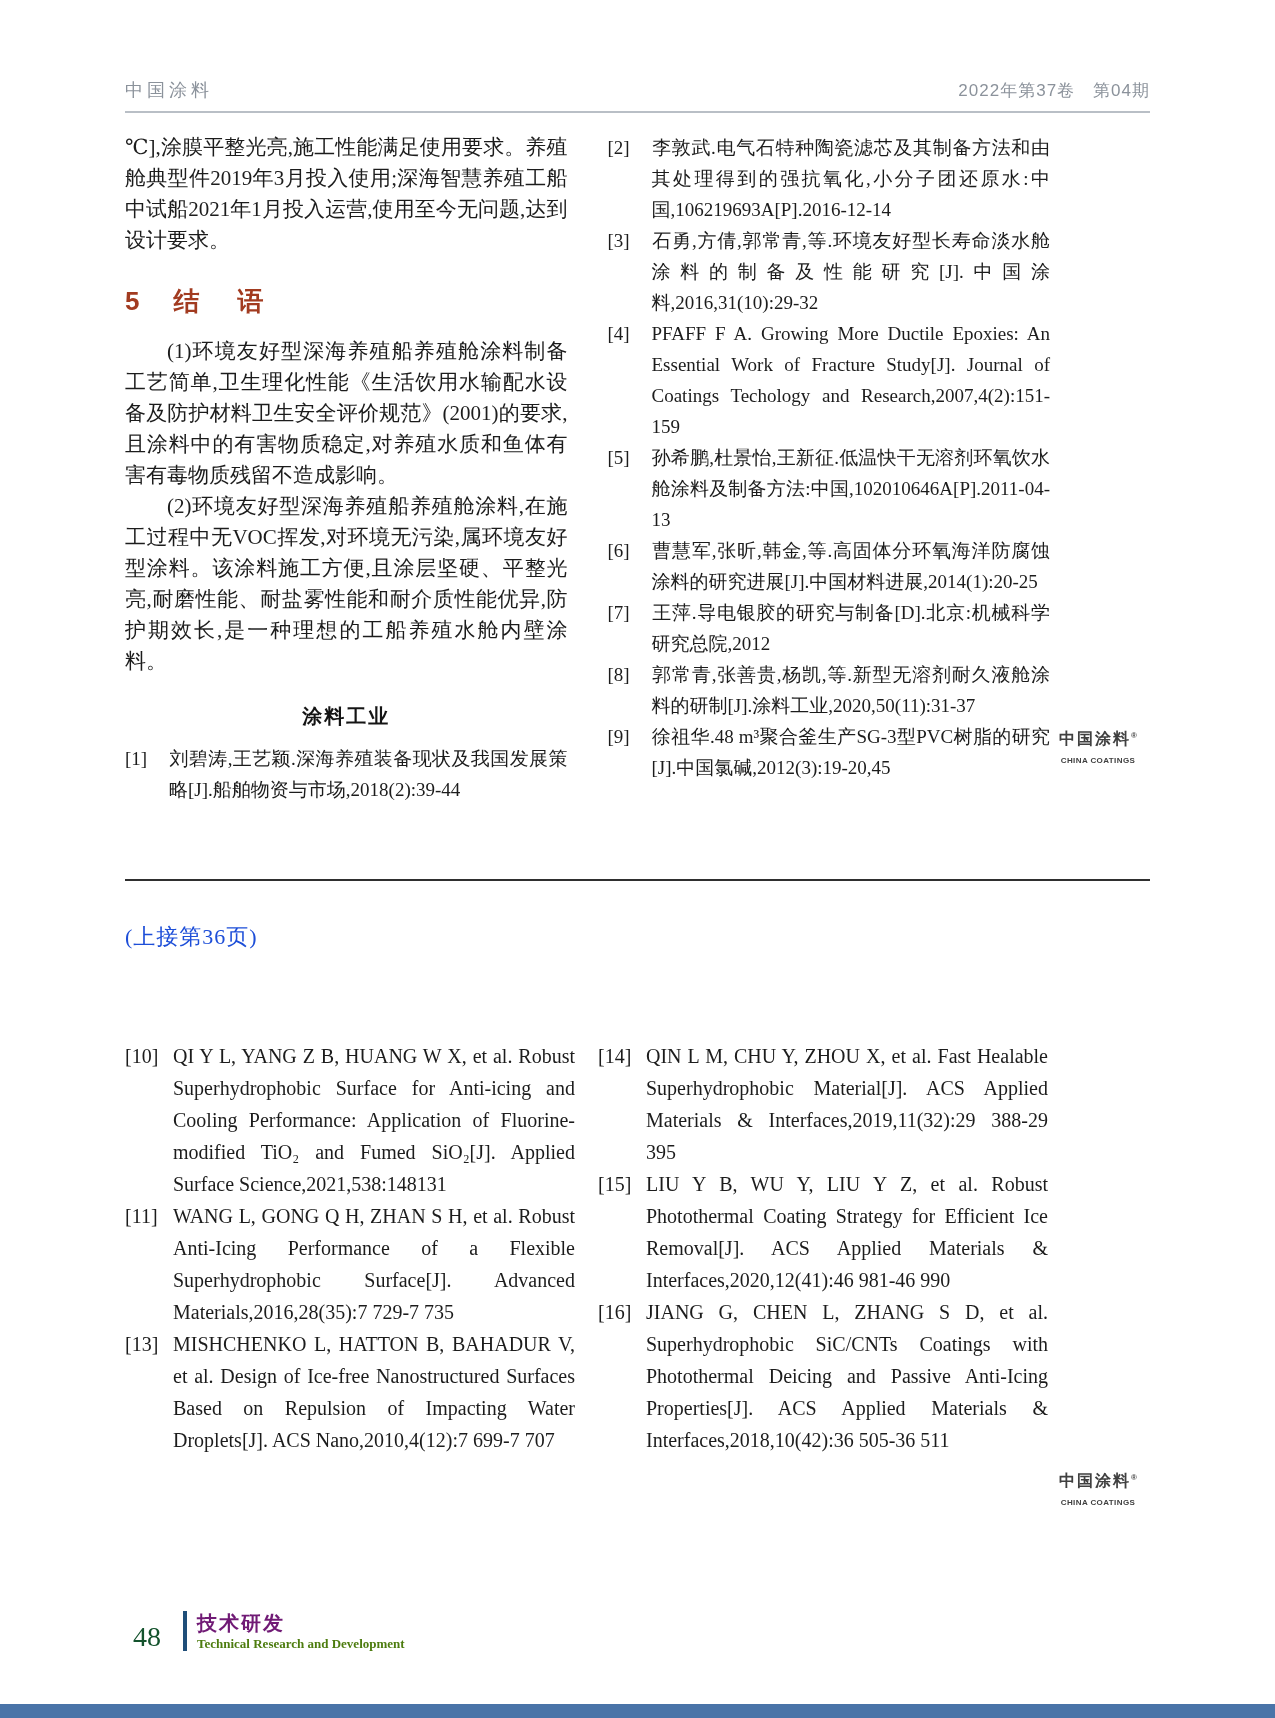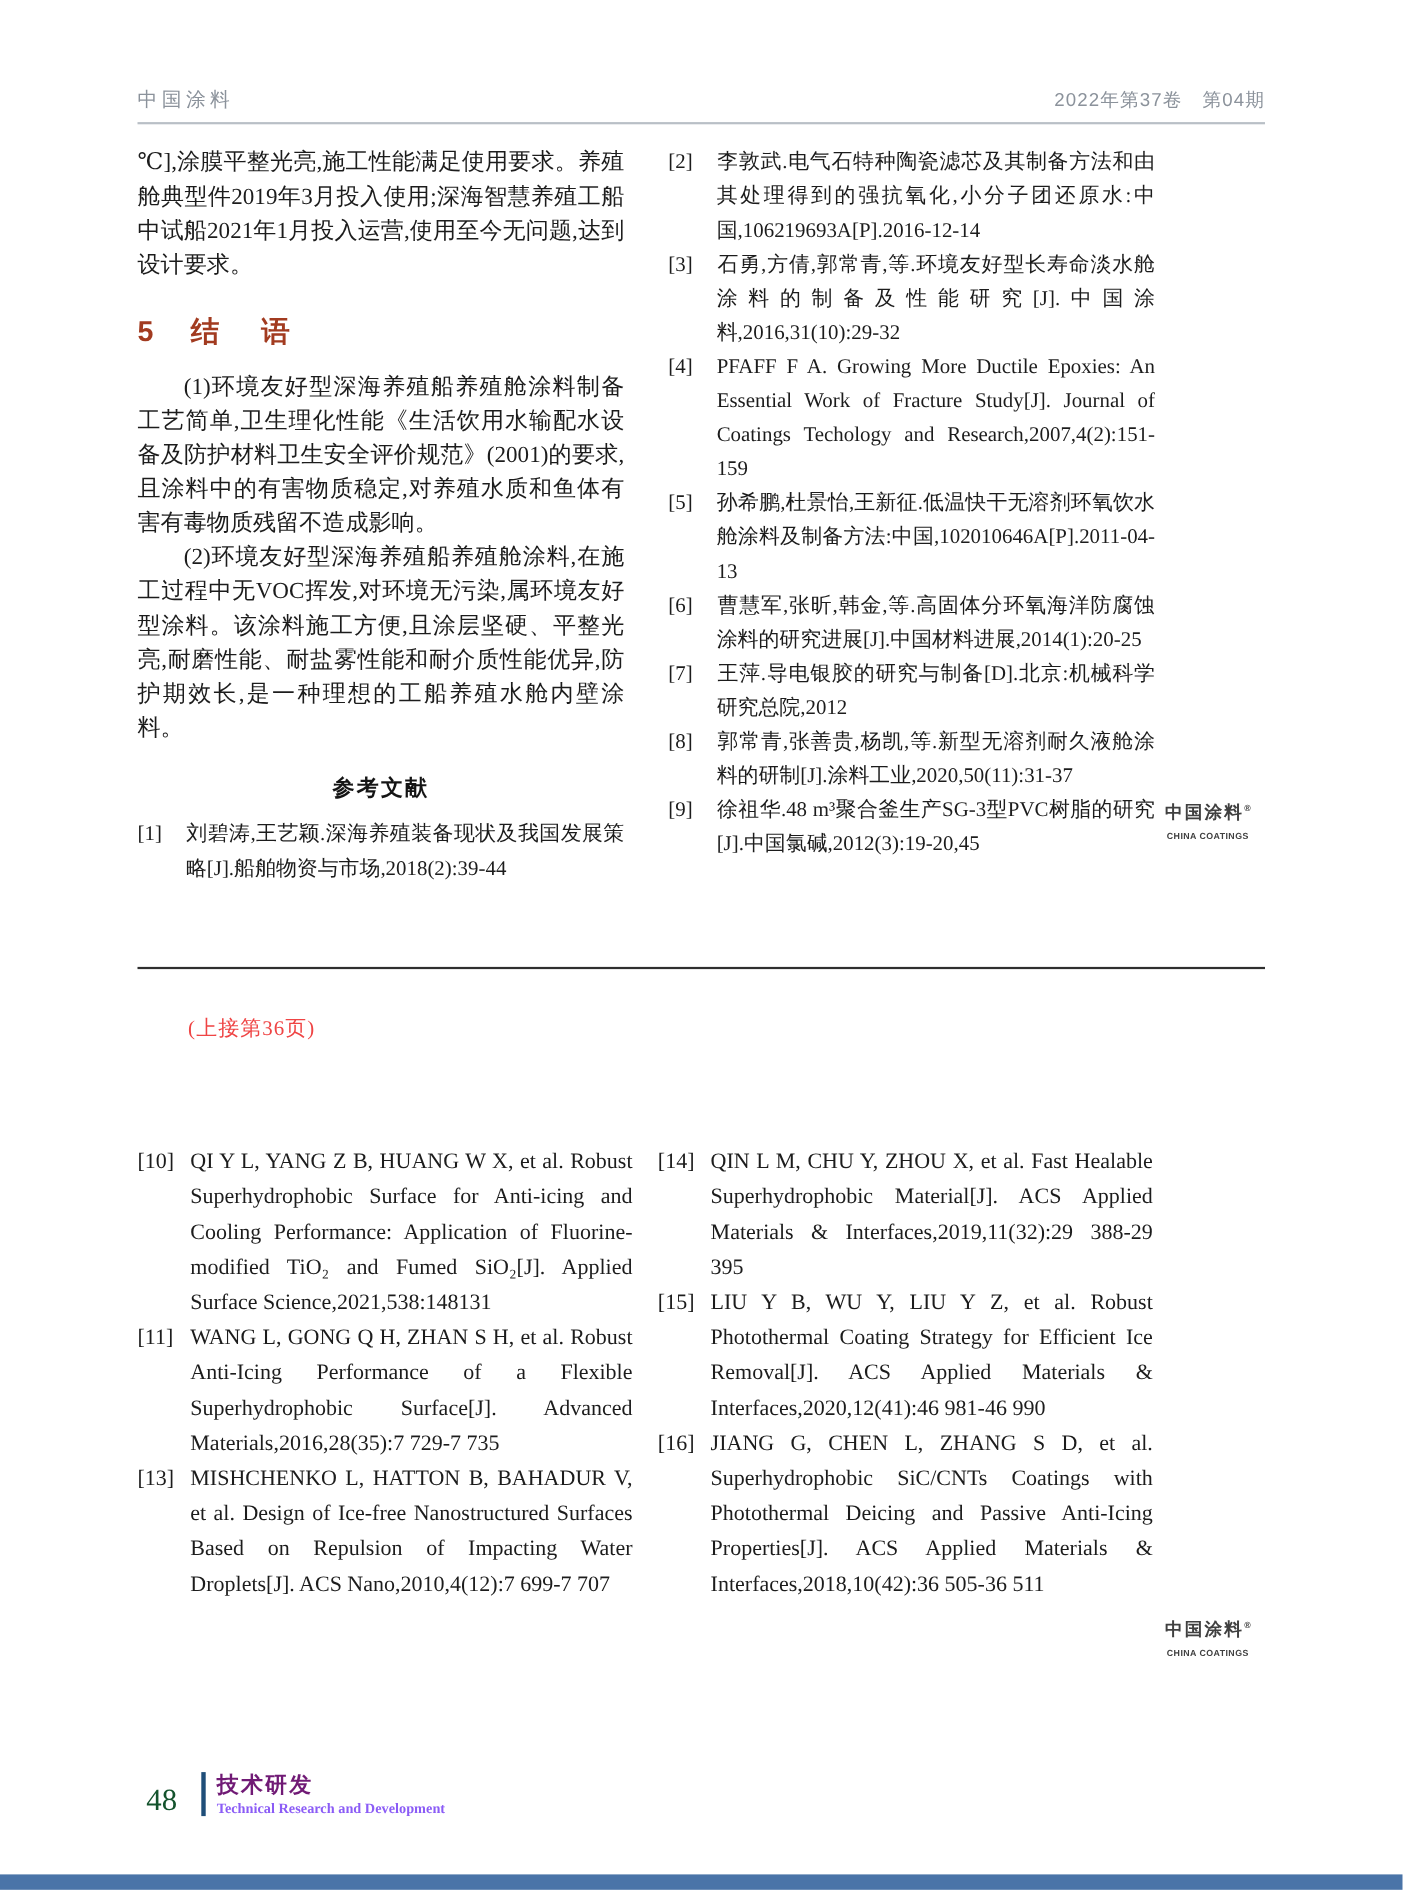--- a/index.html
+++ b/index.html
@@ -40,21 +40,21 @@
   }
 
   .ref {
     font-size:19px; line-height:31px; text-align:justify;
     padding-left:44px; text-indent:-44px;
   }
   .ref-label { display:inline-block; width:44px; text-indent:0; }
 
   
   .section-divider { position:absolute; left:125px; top:879px; width:1025px; height:0; border-top:2px solid #2f2f2f; }
-  .continued-note  { position:absolute; left:125px; top:922px; font-size:19px; letter-spacing:1px; color:#ef4444;margin-left:46px; }
+  .continued-note  { position:absolute; left:125px; top:922px; font-size:22px; letter-spacing:1px; color:#1d4ed8; }
 
   
   .bottom-refs {
     position:absolute; left:125px; top:1040px; width:923px;
     column-count:2; column-gap:23px; column-fill:balance;
   }
   .bottom-refs .ref { font-size:20px; line-height:32px; padding-left:48px; text-indent:-48px; }
   .bottom-refs .ref-label { width:48px; }
 
   
@@ -69,42 +69,42 @@
   .logo-en  { font-size:8px; font-weight:bold; letter-spacing:0.4px; white-space:nowrap; margin-top:6px; }
 
   
   .page-footer { position:absolute; left:133px; top:1611px; display:flex; align-items:flex-end; }
   .page-num  { font-size:28px; color:#14532d; line-height:1; margin-right:22px; }
   .footer-bar { width:4px; height:40px; background:#1f4e79; margin-right:10px; }
   .footer-cn {
     font-size:20px; font-weight:bold; color:#701a75; letter-spacing:2px;
     font-family:"Liberation Sans","DejaVu Sans",sans-serif; line-height:1.1;
   }
-  .footer-en { font-size:13px; font-weight:bold; color:#8b5cf6; margin-top:3px; line-height:1.1; }
+  .footer-en { font-size:13px; font-weight:bold; color:#4d7c0f; margin-top:3px; line-height:1.1; }
 
   .bottom-band { position:absolute; left:0; top:1704px; width:1275px; height:14px; background:#4a74a8; }
 </style>
 </head>
 <body>
 
 <div class="page-header">
   <span class="journal-name">中国涂料</span>
   <span class="issue-info">2022年第37卷　第04期</span>
 </div>
 
 <div class="top-columns">
   <div class="col">
     <div class="lead">℃],涂膜平整光亮,施工性能满足使用要求。养殖舱典型件2019年3月投入使用;深海智慧养殖工船中试船2021年1月投入运营,使用至今无问题,达到设计要求。</div>
     <div class="section-heading">
       <span>5</span>
       <span>结　语</span>
     </div>
     <div class="para">(1)环境友好型深海养殖船养殖舱涂料制备工艺简单,卫生理化性能《生活饮用水输配水设备及防护材料卫生安全评价规范》(2001)的要求,且涂料中的有害物质稳定,对养殖水质和鱼体有害有毒物质残留不造成影响。</div>
     <div class="para">(2)环境友好型深海养殖船养殖舱涂料,在施工过程中无VOC挥发,对环境无污染,属环境友好型涂料。该涂料施工方便,且涂层坚硬、平整光亮,耐磨性能、耐盐雾性能和耐介质性能优异,防护期效长,是一种理想的工船养殖水舱内壁涂料。</div>
-    <div class="refs-heading">参考文献</div>
+    <div class="refs-heading">涂料工业</div>
     <div>
         <div class="ref"><span class="ref-label">[1]</span><span>刘碧涛,王艺颖.深海养殖装备现状及我国发展策略[J].船舶物资与市场,2018(2):39-44</span></div>
       </div>
   </div>
   <div class="col">
     <div>
         <div class="ref"><span class="ref-label">[2]</span><span>李敦武.电气石特种陶瓷滤芯及其制备方法和由其处理得到的强抗氧化,小分子团还原水:中国,106219693A[P].2016-12-14</span></div>
         <div class="ref"><span class="ref-label">[3]</span><span>石勇,方倩,郭常青,等.环境友好型长寿命淡水舱涂料的制备及性能研究[J].中国涂料,2016,31(10):29-32</span></div>
         <div class="ref"><span class="ref-label">[4]</span><span>PFAFF F A. Growing More Ductile Epoxies: An Essential Work of Fracture Study[J]. Journal of Coatings Techology and Research,2007,4(2):151-159</span></div>
         <div class="ref"><span class="ref-label">[5]</span><span>孙希鹏,杜景怡,王新征.低温快干无溶剂环氧饮水舱涂料及制备方法:中国,102010646A[P].2011-04-13</span></div>

